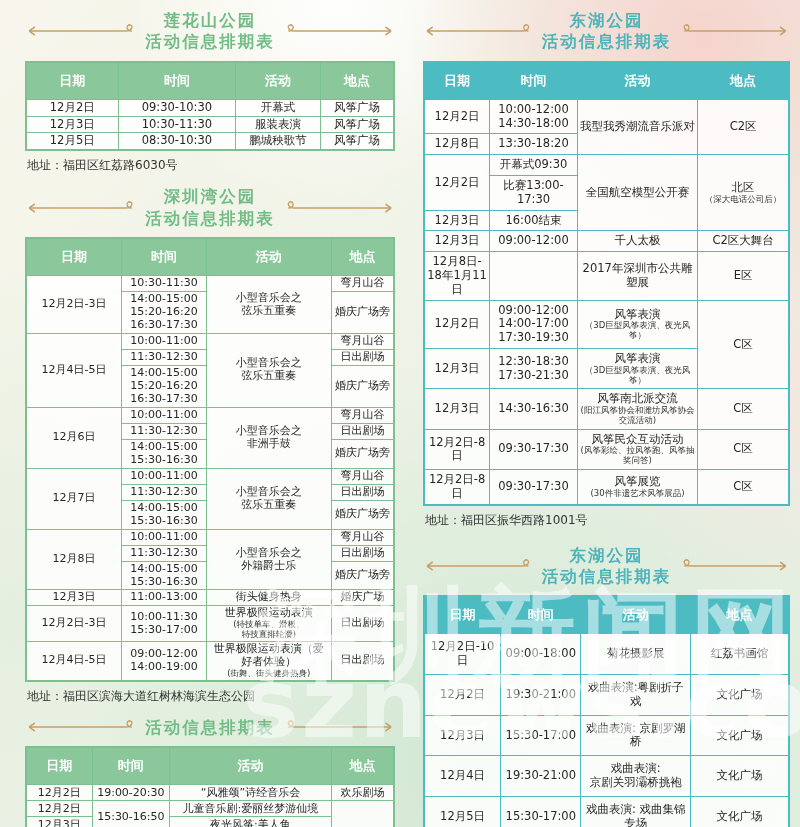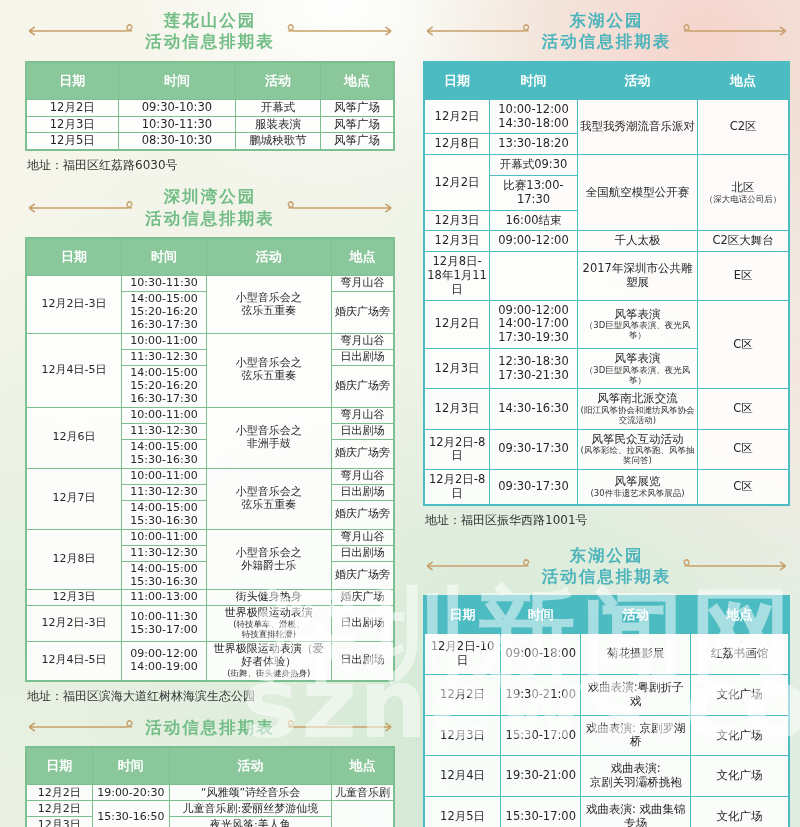--- a/index.html
+++ b/index.html
@@ -406,21 +406,21 @@
               <td>
                 <div class="main">12月2日</div>
               </td>
               <td>
                 <div class="main">19:00-20:30</div>
               </td>
               <td>
                 <div class="main">“风雅颂”诗经音乐会</div>
               </td>
               <td>
-                <div class="main">儿童音乐剧</div>
+                <div class="main">欢乐剧场</div>
               </td>
             </tr>
             <tr>
               <td>
                 <div class="main">12月2日</div>
               </td>
               <td rowspan="2">
                 <div class="main">15:30-16:50</div>
               </td>
               <td>

